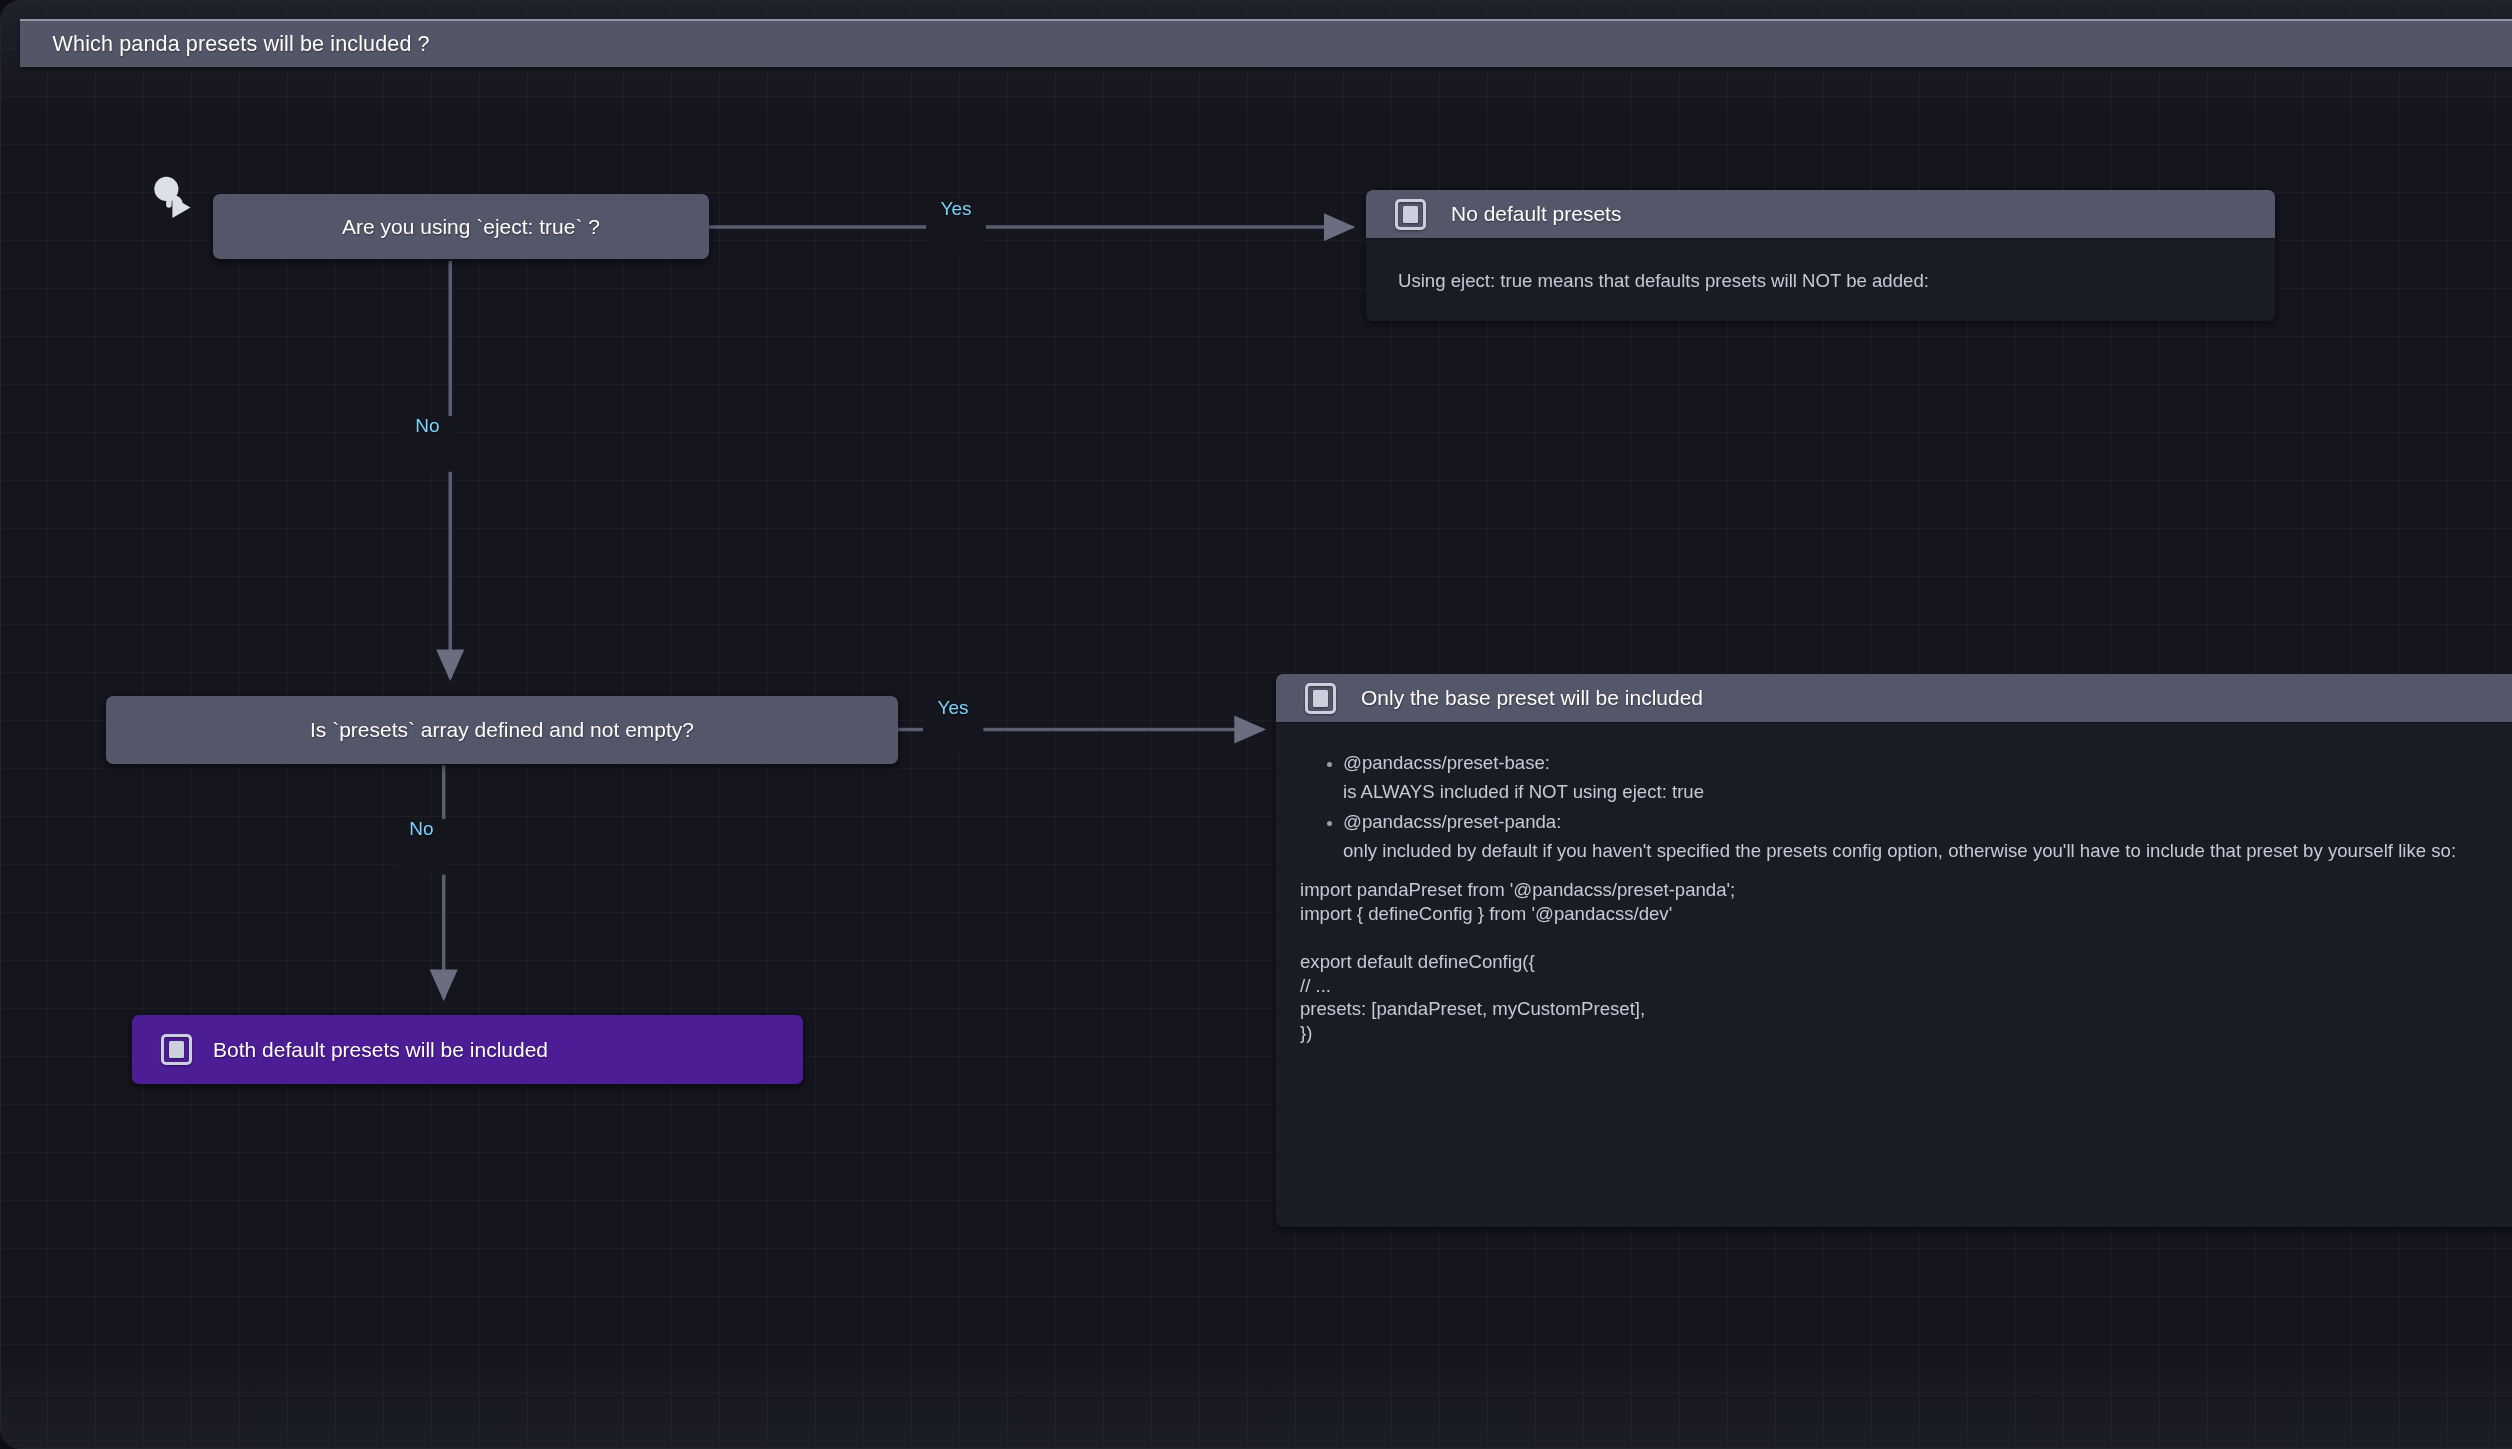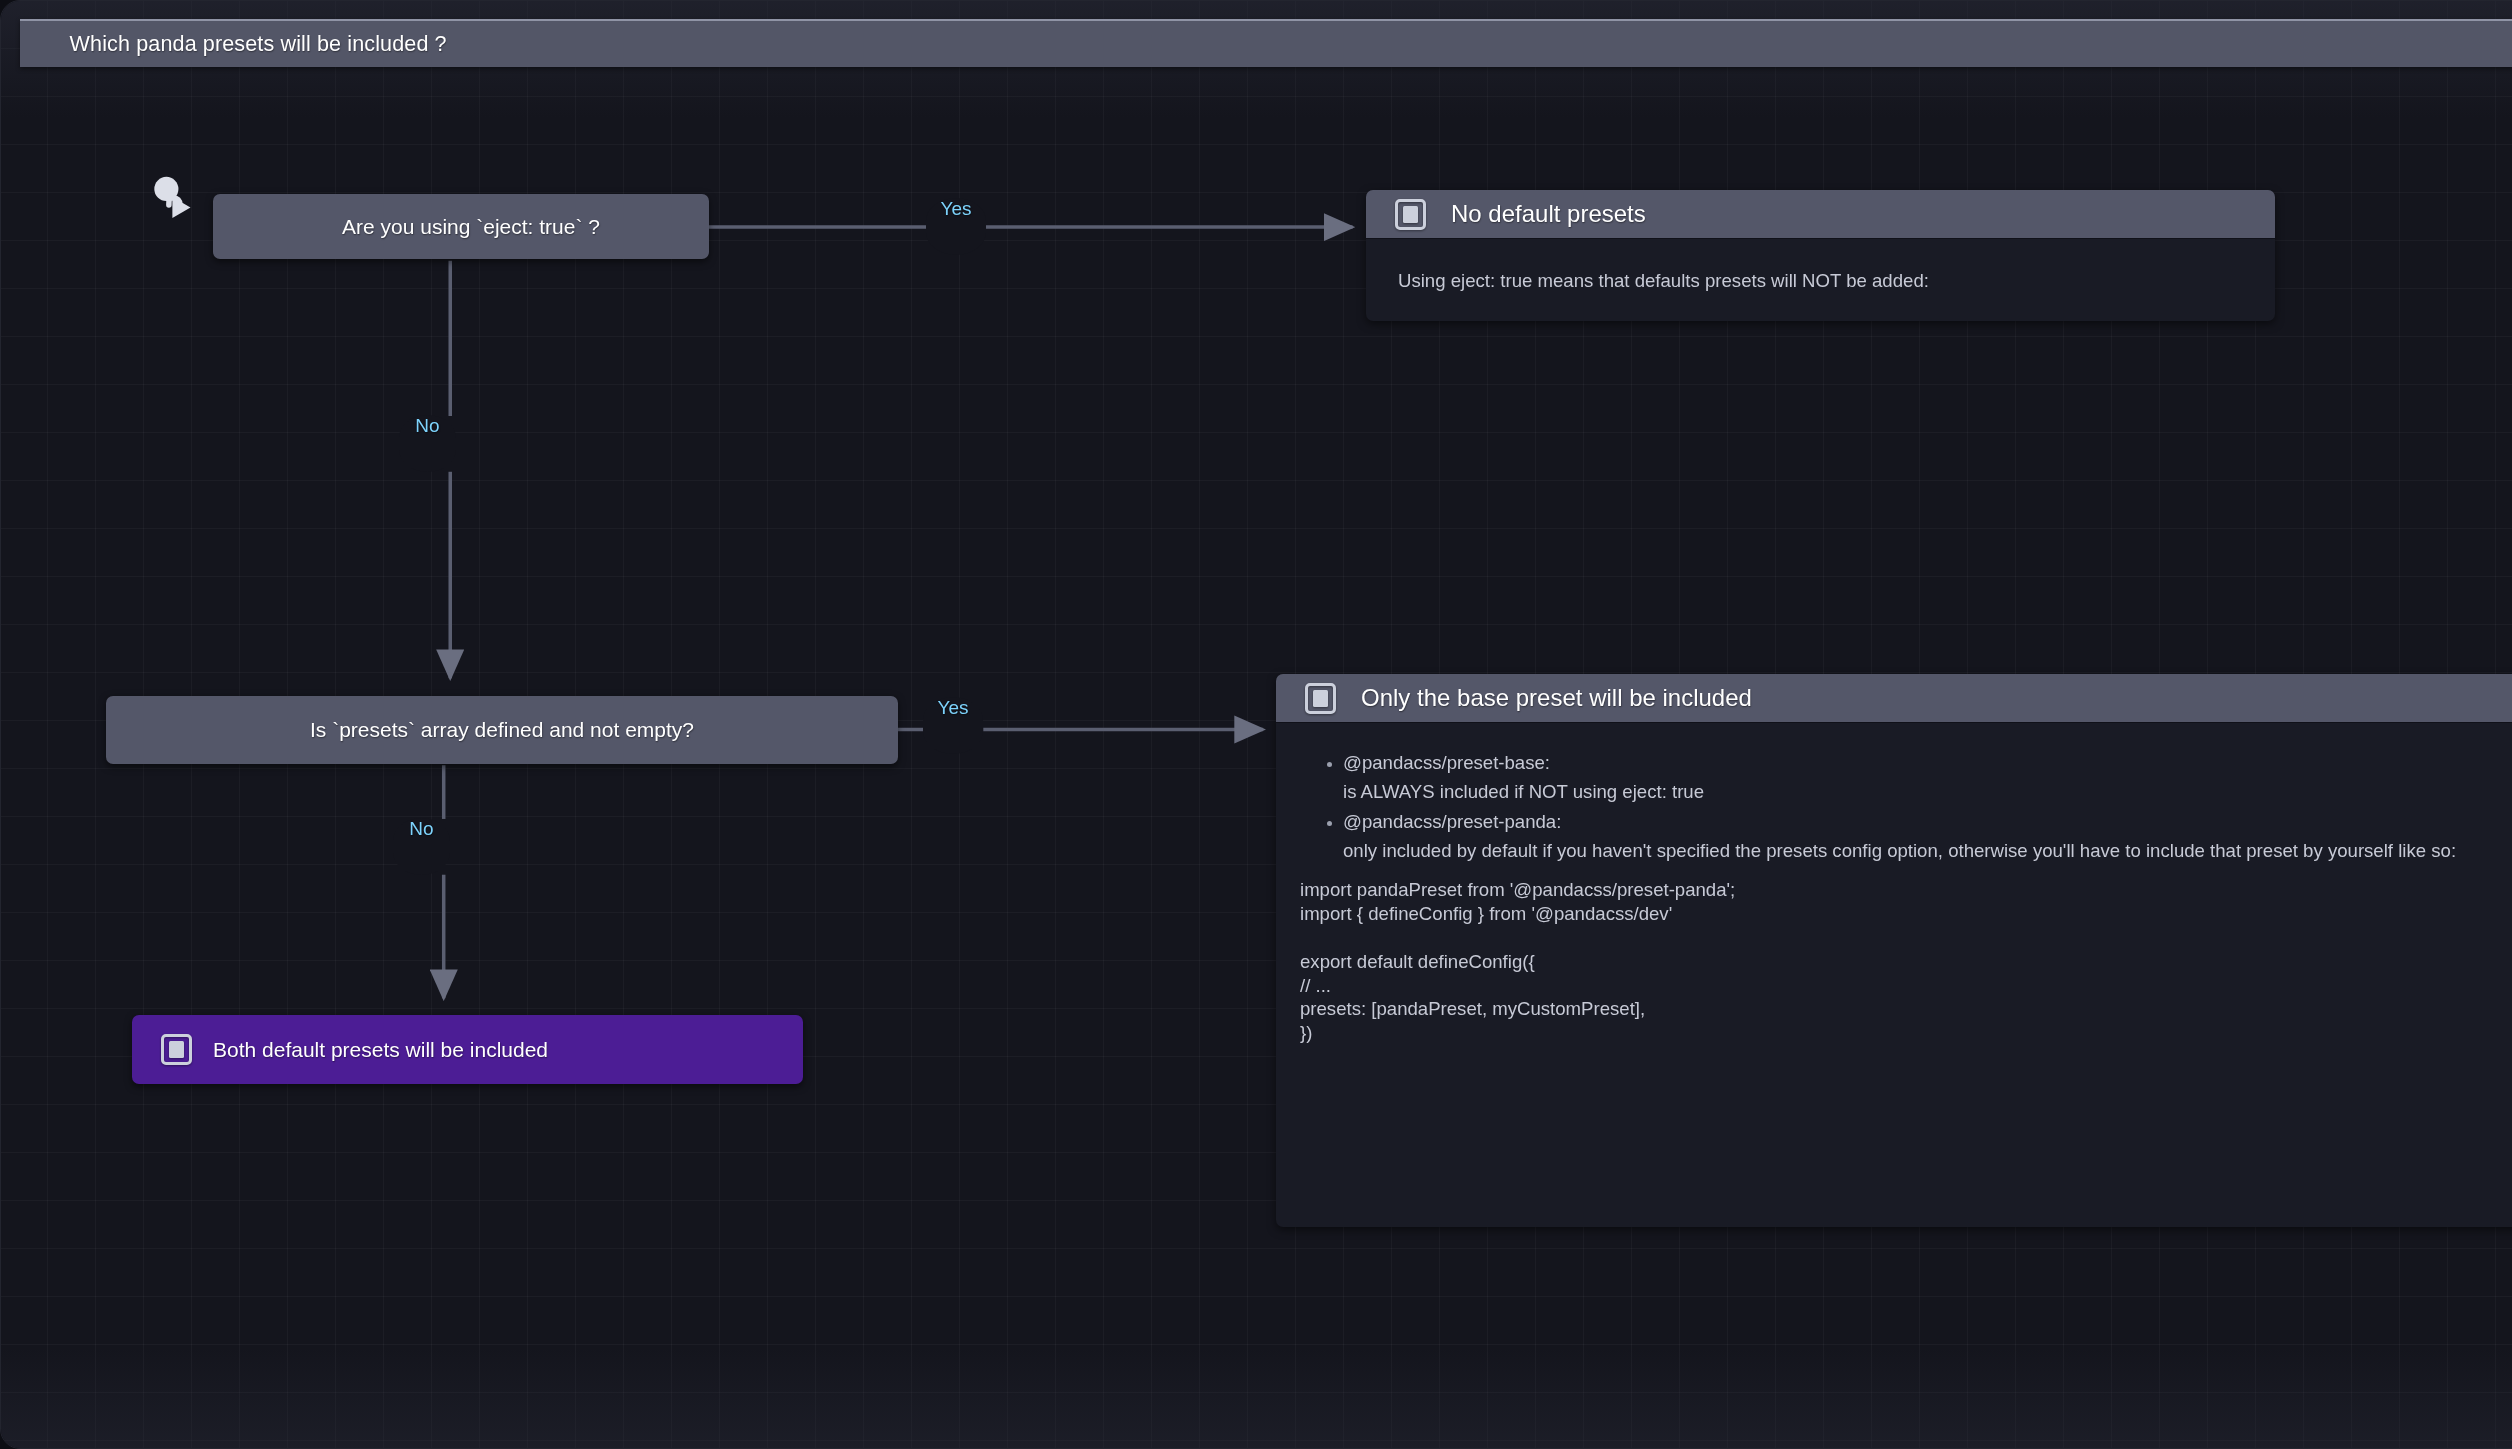--- a/index.html
+++ b/index.html
@@ -64,21 +64,21 @@
     width: 2644px;
     height: 48px;
     background: #535667;
     border-top: 2px solid #9094a6;
     box-sizing: border-box;
     display: flex;
     align-items: center;
     box-shadow: 0 1.5px 4.5px rgba(0,0,0,0.45);
   }
   #title-bar .title-text {
-    margin-left: 50px;
+    margin-left: 33px;
     color: #ffffff;
     font-size: 21.6px;
     letter-spacing: 0.1px;
     text-shadow: 0.5px 1px 1.5px rgba(0,0,0,0.45);
   }
 
   
   .decision-node {
     position: absolute;
     background: #545769;
@@ -168,21 +168,21 @@
     background: #545769;
     height: 48px;
     display: flex;
     align-items: center;
     border-bottom: 1px solid #101119;
   }
   .info-panel .panel-header .stop-icon { margin-left: 29px; }
   .info-panel .panel-header .panel-title {
     margin-left: 25px;
     color: #ffffff;
-    font-size: 24px;
+    font-size: 21px;
     text-shadow: 0.5px 1px 1.5px rgba(0,0,0,0.45);
   }
   .info-panel .panel-body {
     padding: 17px 24px 15px 24px;
     color: #c7cad6;
     font-size: 18.6px;
     line-height: 1.29;
   }
   .info-panel .panel-body p { margin: 13px 0 13px 8px; }
   .info-panel .panel-body ul {

